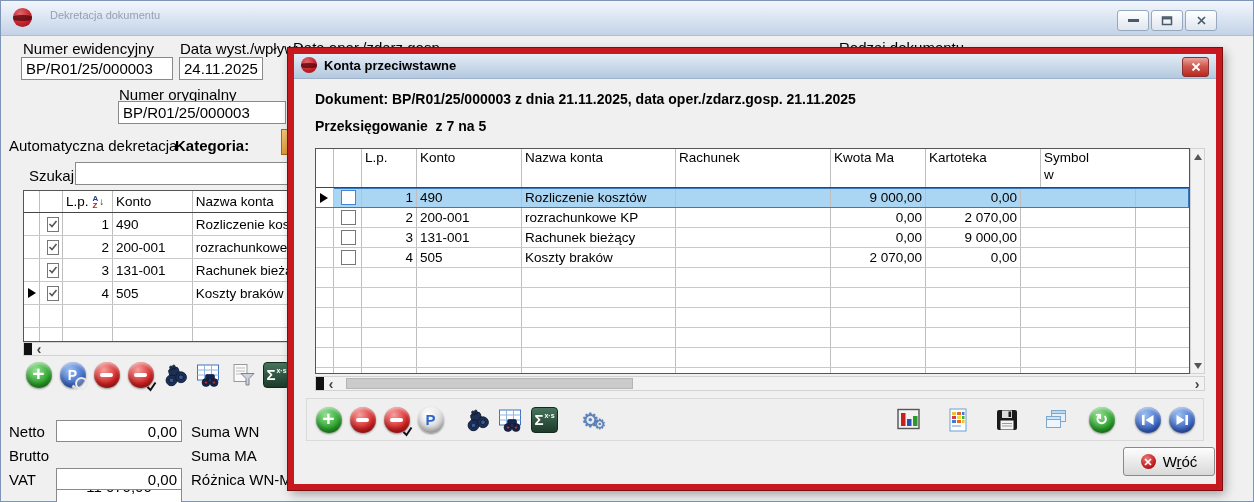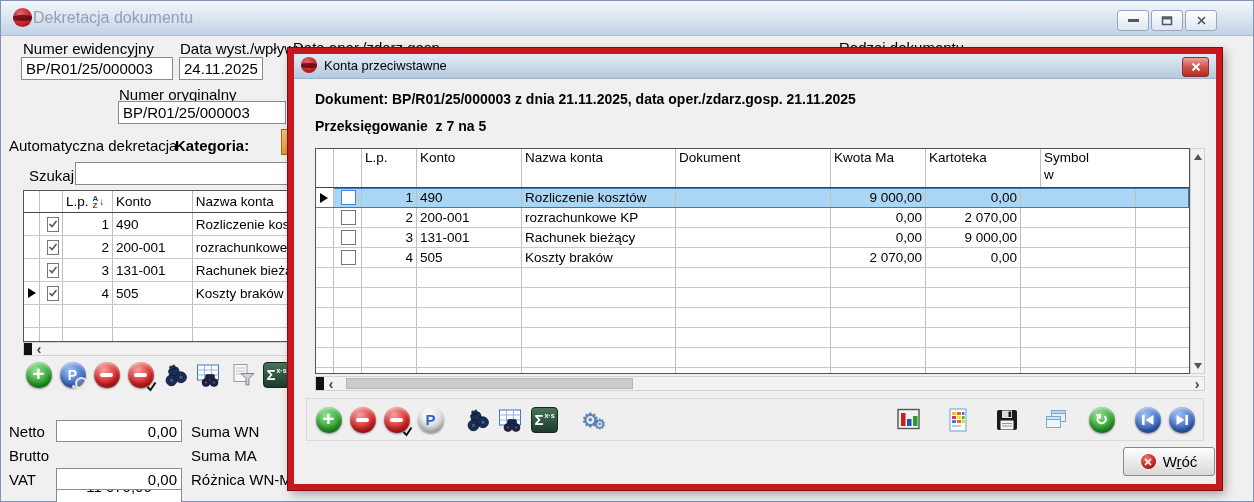--- a/index.html
+++ b/index.html
@@ -6,21 +6,21 @@
   body{width:1254px;height:502px;position:relative;overflow:hidden;
        font-family:"Liberation Sans",sans-serif;background:#f0f0f0;color:#000;font-size:14px}
   
   .mainwin{position:absolute;inset:0;background:#f0f0f0;border:1px solid #7e94b8;box-sizing:border-box}
   .titlebar{position:absolute;left:0;top:0;right:0;height:34px;
             background:linear-gradient(#f2f6fb,#dde7f3 45%,#c3d2e7);border-bottom:1px solid #aabfd9}
   .wlogo{position:absolute;width:19px;height:19px;border-radius:50%;
          background:radial-gradient(circle at 38% 30%, #e0666d, #c3242c 55%, #8e1016);overflow:hidden}
   .wlogo::after{content:"";position:absolute;left:-1px;right:-1px;top:38%;height:28%;
                 background:rgba(96,7,12,.8);border-radius:45%}
-  .mw-title{position:absolute;left:32px;top:8px;font-size:16px;color:#93a0b4}
+  .mw-title{position:absolute;left:49px;top:8px;font-size:11px;color:#93a0b4}
   .winctrl{position:absolute;top:9px;width:30px;height:19px;border:1px solid #97a8bf;border-radius:3px;
            background:linear-gradient(#ffffff,#dfe6ef);display:flex;align-items:center;justify-content:center}
   .label{position:absolute;font-size:15px;white-space:nowrap}
   .input{position:absolute;background:#fff;border:1px solid #8a8a8a;font-size:15px;
          display:flex;align-items:center;padding:0 4px;box-sizing:border-box;white-space:nowrap;overflow:hidden}
   .bold{font-weight:bold}
   
   .grid{position:absolute;background:#fff;border:1px solid #555;box-sizing:border-box;overflow:hidden}
   .gh{display:flex;background:#fff;border-bottom:1px solid #444;font-size:13.5px}
   .gr{display:flex;border-bottom:1px solid #c9c9c9;font-size:13.5px;background:#fff}
@@ -64,21 +64,21 @@
         color:#fff;display:flex;align-items:center;justify-content:center;font-weight:bold;font-size:15px}
   .sumb i{font-style:normal;font-size:7px;margin-left:1px;margin-top:-8px}
   .gears{font-family:"DejaVu Sans",sans-serif;color:#5b86c0;font-size:20px;line-height:1;position:relative;text-shadow:0 0 1px #2c4f80}
   .gears b{position:absolute;left:12px;top:7px;font-size:14px;font-weight:normal}
   .refr{font-family:"DejaVu Sans",sans-serif;color:#fff;font-weight:bold;font-size:16px;line-height:1}
   
   .dialog{position:absolute;left:288px;top:48px;width:934px;height:442px;box-sizing:border-box;
           border:6px solid #c6181f;outline:1px solid #7c0d11;background:#f0f0f0;box-shadow:3px 4px 10px rgba(0,0,0,.35)}
   .dtitle{position:absolute;left:0;right:0;top:0;height:24px;
           background:linear-gradient(#e3ecf6,#b4c8de);border-bottom:1px solid #9fb4cc}
-  .dtitle-text{position:absolute;left:30px;top:4px;font-size:13px;font-weight:400}
+  .dtitle-text{position:absolute;left:30px;top:4px;font-size:13px;font-weight:700}
   .dclose{position:absolute;right:7px;top:3px;width:25px;height:18px;border:1px solid #8a3030;border-radius:3px;
           background:linear-gradient(#eaa49f,#d05a50 45%,#b9281e);display:flex;align-items:center;justify-content:center}
   .dcontent{position:absolute;left:0;right:0;top:24px;bottom:0}
   .dline{position:absolute;font-size:14px;font-weight:bold;white-space:pre}
   .toolpanel{position:absolute;background:#efefef;border:1px solid #dadada;box-sizing:border-box;display:flex;align-items:center}
   .tgroup{display:flex;align-items:center;gap:7px}
   .wrocbtn{position:absolute;border:1px solid #8a8a8a;border-radius:3px;background:linear-gradient(#fdfdfd,#d9d9d9);
            display:flex;align-items:center;justify-content:center;gap:7px;font-size:15px}
   .xcirc{width:15px;height:15px;border-radius:50%;background:radial-gradient(circle at 38% 30%, #e87a7a, #c01818 65%, #8a0a0a);
          display:flex;align-items:center;justify-content:center}
@@ -325,21 +325,21 @@
     <span class="dline" style="left:21px;top:13px">Dokument: BP/R01/25/000003 z dnia 21.11.2025, data oper./zdarz.gosp. 21.11.2025</span>
     <span class="dline" style="left:21px;top:40px">Przeksięgowanie  z 7 na 5</span>
 
     <div class="grid" style="left:21px;top:70px;width:875px;height:226px">
       <div class="gh" style="height:38px">
         <div class="gc dcol-marker hdr2"></div>
         <div class="gc dcol-cb hdr2"></div>
         <div class="gc dcol-lp hdr2">L.p.</div>
         <div class="gc dcol-konto hdr2">Konto</div>
         <div class="gc dcol-nazwa hdr2">Nazwa konta</div>
-        <div class="gc dcol-kom hdr2">Dokument</div>
+        <div class="gc dcol-kom hdr2">Rachunek</div>
         <div class="gc dcol-ma hdr2">Kwota Ma</div>
         <div class="gc dcol-kart hdr2">Kartoteka</div>
         <div class="gc dcol-sym hdr2">Symbol w kartotece</div>
       </div>
 
       <div class="gr selrow" style="height:19px">
         <div class="gc dcol-marker marker on" style="background:#fff"></div>
         <div class="gc dcol-cb">
             <span class="cbx focus"></span>
           </div>

